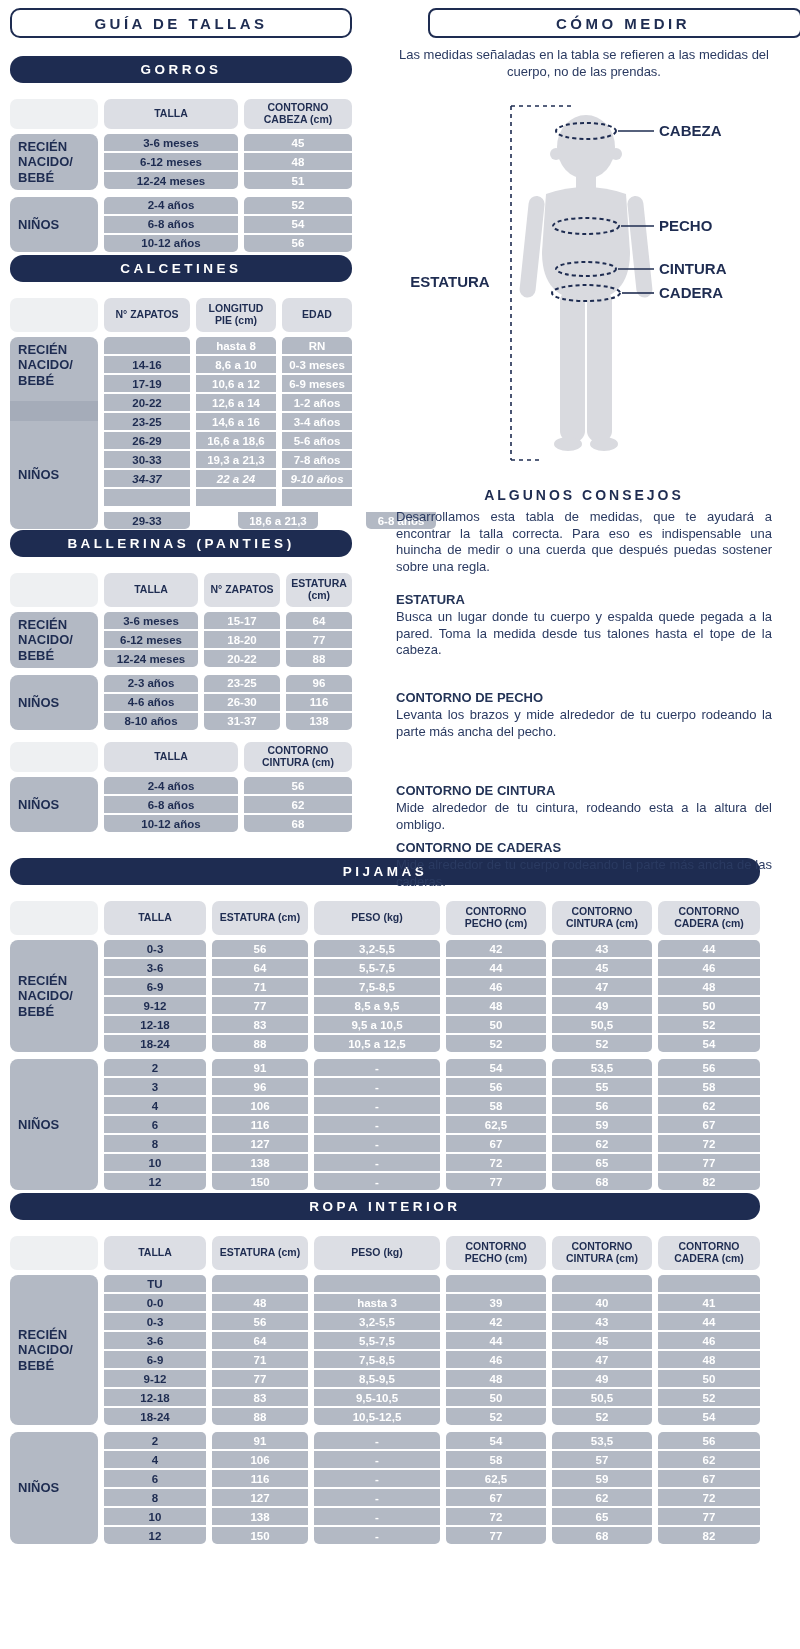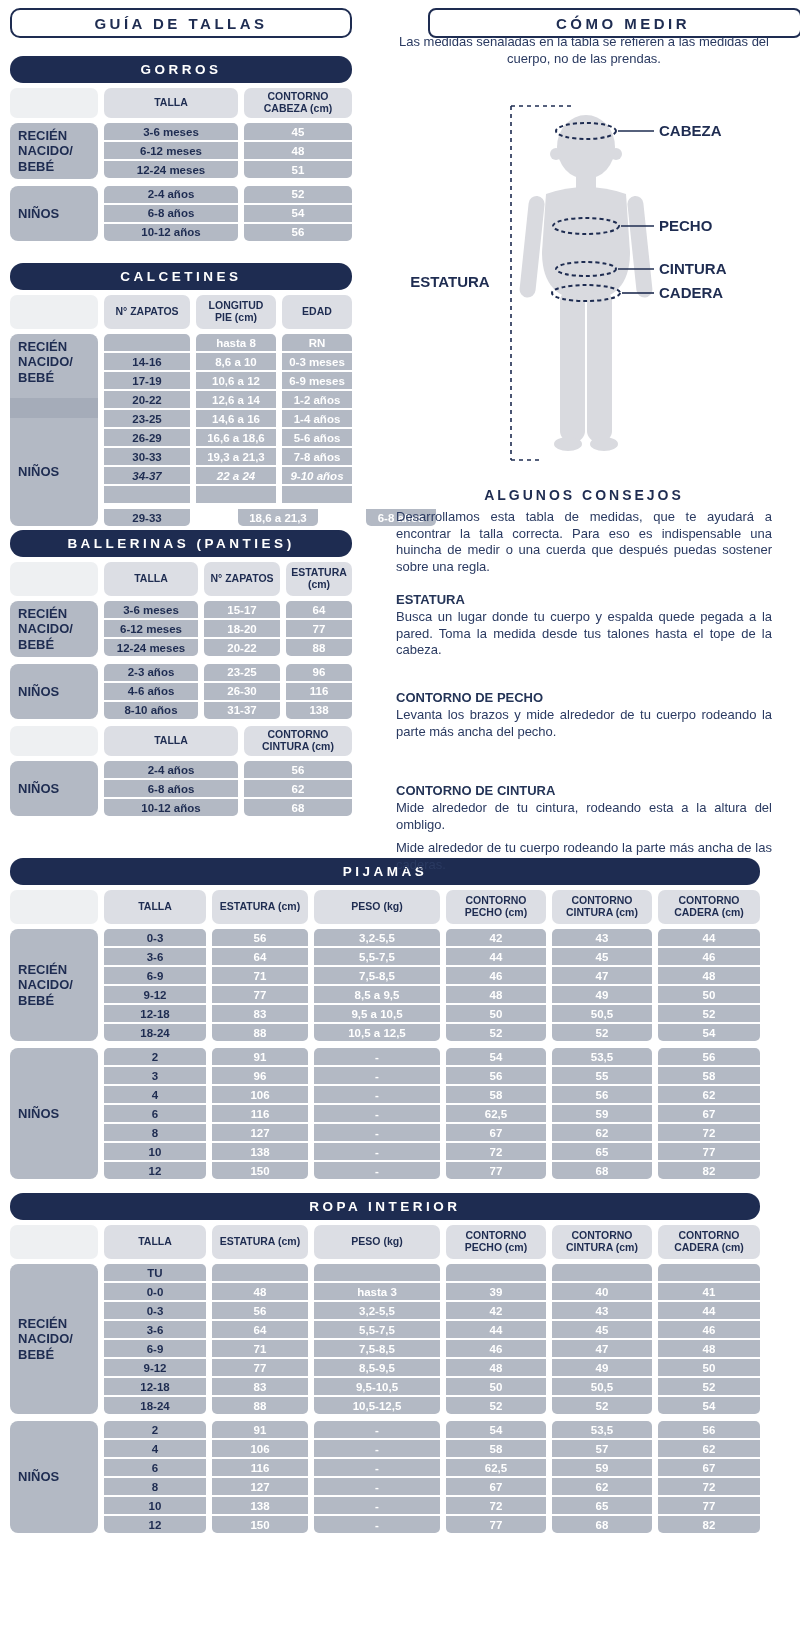--- a/index.html
+++ b/index.html
@@ -16,21 +16,21 @@
     font-weight:bold;font-size:15px;letter-spacing:3.5px;color:#1e2c51;background:#fff;
   }
 
   
   .size-table{position:absolute;}
   .bar{
     height:27px;background:#1e2c51;border-radius:13px;color:#fff;
     display:flex;align-items:center;justify-content:center;
     font-weight:bold;font-size:13.5px;letter-spacing:3.5px;margin-bottom:5px;
   }
-  .hrow{display:flex;margin-bottom:5px;}
+  .hrow{display:flex;margin-bottom:5px;margin-top:16px;}
   .corner{background:#eef0f2;border-radius:7px;margin-right:6px;flex:none;}
   .chips{display:grid;column-gap:6px;flex:1;}
   .chip{
     background:#dcdee4;border-radius:7px;display:flex;align-items:center;justify-content:center;
     text-align:center;font-weight:bold;font-size:10.5px;line-height:1.13;color:#1e2c51;padding:2px 3px;
   }
   .tbody{display:flex;flex-direction:column;}
   .group{display:flex;}
   .group + .group{margin-top:7px;}
   .glabel{
@@ -112,21 +112,21 @@
             <div class="cell white">54</div>
           </div>
           <div class="row" style="grid-template-columns: 134px 108px;">
             <div class="cell navy">10-12 años</div>
             <div class="cell white">56</div>
           </div>
         </div>
       </div>
     </div>
   </section>
-<section class="size-table" id="t-calcetines" style="left:10px;top:263px;width:342px;">
+<section class="size-table" id="t-calcetines" style="left:10px;top:255px;width:342px;">
     <div class="bar">CALCETINES</div>
     <div class="hrow" style="height: 34px;">
       <div class="corner" style="width: 88px;"></div>
       <div class="chips" style="grid-template-columns: 86px 80px 70px;">
         <div class="chip">N° ZAPATOS</div>
         <div class="chip">LONGITUD PIE (cm)</div>
         <div class="chip">EDAD</div>
       </div>
     </div>
     <div class="tbody">
@@ -153,21 +153,21 @@
             <div class="cell white">6-9 meses</div>
           </div>
           <div class="row" style="grid-template-columns: 86px 80px 70px;">
             <div class="cell navy">20-22</div>
             <div class="cell white">12,6 a 14</div>
             <div class="cell white">1-2 años</div>
           </div>
           <div class="row" style="grid-template-columns: 86px 80px 70px;">
             <div class="cell navy">23-25</div>
             <div class="cell white">14,6 a 16</div>
-            <div class="cell white">1-4 años</div>
+            <div class="cell white">3-4 años</div>
           </div>
           <div class="row" style="grid-template-columns: 86px 80px 70px;">
             <div class="cell navy">26-29</div>
             <div class="cell white">16,6 a 18,6</div>
             <div class="cell white">5-6 años</div>
           </div>
           <div class="row" style="grid-template-columns: 86px 80px 70px;">
             <div class="cell navy">30-33</div>
             <div class="cell white">19,3 a 21,3</div>
             <div class="cell white">7-8 años</div>
@@ -534,21 +534,21 @@
             <div class="cell white">-</div>
             <div class="cell white">77</div>
             <div class="cell white">68</div>
             <div class="cell white">82</div>
           </div>
         </div>
       </div>
     </div>
   </section>
 
-<div class="abs rc-text rc-center" style="left:396px;top:34px;width:376px;">Las medidas señaladas en la tabla se refieren a las medidas del cuerpo, no de las prendas.</div>
+<div class="abs rc-text rc-center" style="left:396px;top:47px;width:376px;">Las medidas señaladas en la tabla se refieren a las medidas del cuerpo, no de las prendas.</div>
 
 <div class="abs" style="left:396px;top:100px;width:378px;height:370px;">
   <svg width="378" height="370" viewBox="0 0 378 370">
 
     <g stroke="#1e2c51" stroke-width="1.6" stroke-dasharray="4 4" fill="none">
       <line x1="115" y1="6" x2="115" y2="360"></line>
       <line x1="115" y1="6" x2="178" y2="6"></line>
       <line x1="115" y1="360" x2="147" y2="360"></line>
     </g>
 
@@ -602,14 +602,15 @@
   <div class="rc-heading">CONTORNO DE PECHO</div>
   <div class="rc-text rc-justify">Levanta los brazos y mide alrededor de tu cuerpo rodeando la parte más ancha del pecho.</div>
 </div>
 
 <div class="abs" style="left:396px;top:766px;width:376px;margin-top:17px;">
   <div class="rc-heading">CONTORNO DE CINTURA</div>
   <div class="rc-text rc-justify">Mide alrededor de tu cintura, rodeando esta a la altura del ombligo.</div>
 </div>
 
 <div class="abs" style="left:396px;top:840px;width:376px;">
+  <div class="rc-heading">CONTORNO DE CADERAS</div>
   <div class="rc-text rc-justify">Mide alrededor de tu cuerpo rodeando la parte más ancha de las caderas.</div>
 </div>
 
 </body></html>

